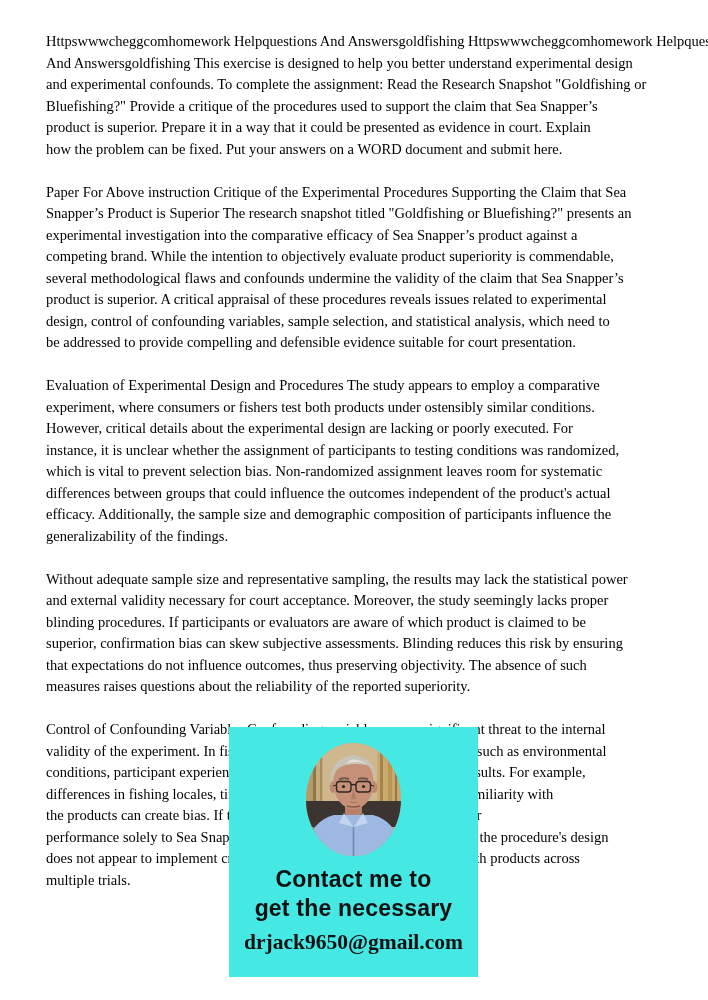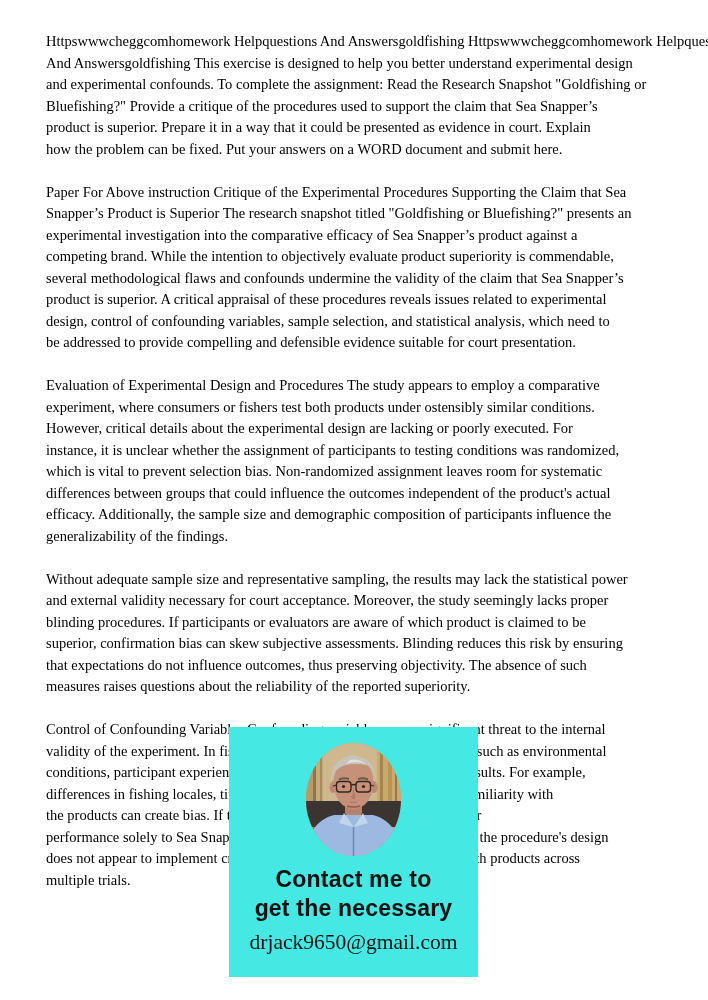--- a/index.html
+++ b/index.html
@@ -34,21 +34,21 @@
   .contact {
     font-family: "Liberation Sans", sans-serif;
     font-weight: 700;
     font-size: 23px;
     line-height: 29px;
     margin-top: 9px;
     letter-spacing: 0.2px;
   }
   .email {
     font-family: "Liberation Serif", serif;
-    font-weight: 400;
+    font-weight: 700;
     font-size: 21.5px;
     line-height: 28px;
     margin-top: 5px;
   }
 </style>
 </head>
 <body>
 
 <div class="doc" id="doc-root">
     <div class="para">

